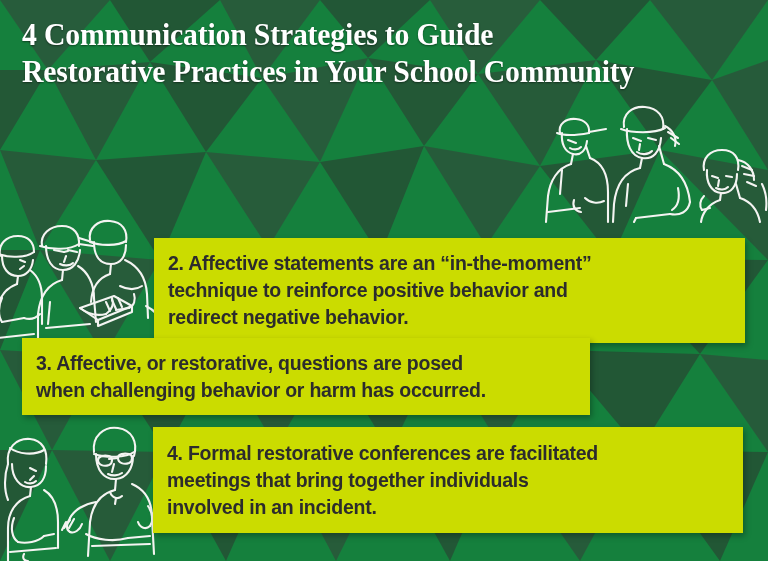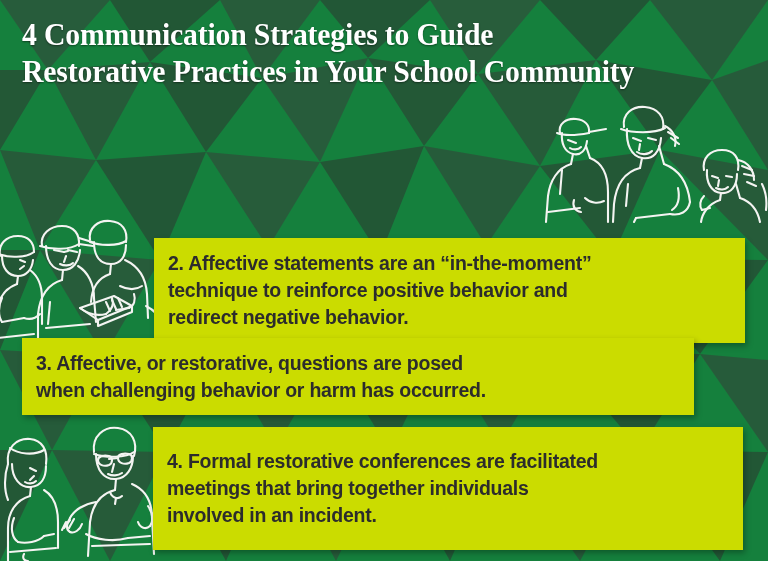--- a/index.html
+++ b/index.html
@@ -73,22 +73,22 @@
     font-family: "Liberation Sans", sans-serif;
     font-weight: bold;
     font-size: 19.5px;
     line-height: 27px;
     letter-spacing: -0.25px;
     white-space: pre-line;
   }
 
   #box1 { left: 23px;  top: 120px; width: 510px; height: 78px;  padding: 0 0 0 14px; }
   #box2 { left: 154px; top: 216px; width: 591px; height: 105px; padding: 0 0 0 14px; margin-top: 22px; }
-  #box3 { left: 22px;  top: 338px; width: 672px; height: 77px;  padding: 0 0 0 14px; }
-  #box4 { left: 153px; top: 427px; width: 590px; height: 123px; padding: 0 0 0 14px; }
+  #box3 { left: 22px;  top: 338px; width: 568px; height: 77px;  padding: 0 0 0 14px; }
+  #box4 { left: 153px; top: 427px; width: 590px; height: 106px; padding: 0 0 0 14px; }
 
   #box1 .ctext { text-indent: 0; }
 </style>
 </head>
 <body>
 
 <div id="canvas">
 
   <svg id="texture" viewBox="0 0 768 561" preserveAspectRatio="none">
     <g opacity="0.5">

